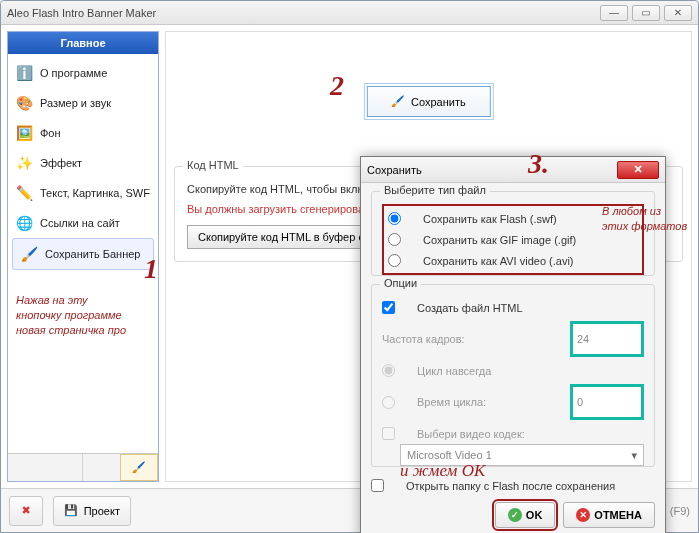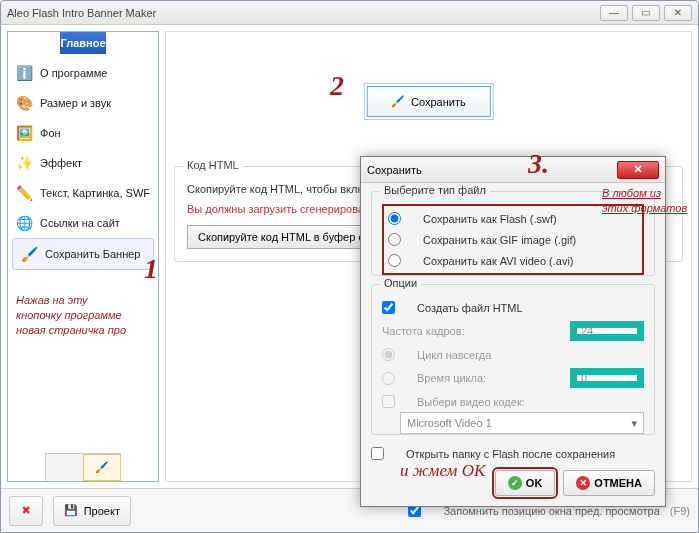--- a/index.html
+++ b/index.html
@@ -6,21 +6,21 @@
 body { background: #f0f0f0; width: 699px; height: 533px; overflow: hidden; position: relative; }
 
 .window { background: #fff; border: 1px solid #8a9aab; border-radius: 4px 4px 0 0; width: 699px; height: 533px; position: relative; }
 .titlebar { height: 24px; background: linear-gradient(#f5f5f5,#e6e6e6); border-bottom: 1px solid #c9c9c9; display: flex; align-items: center; padding: 0 6px; border-radius: 4px 4px 0 0; }
 .titlebar-text { color: #444; }
 .titlebar-controls { margin-left: auto; display: flex; gap: 4px; }
 .tb-btn { width: 28px; height: 16px; border: 1px solid #b5b5b5; border-radius: 2px; background: linear-gradient(#fbfbfb,#e8e8e8); display:flex; align-items:center; justify-content:center; font-size:10px; color:#555;}
 .client { position: absolute; top: 24px; left: 0; right: 0; bottom: 0; display: flex; flex-direction: column; }
 
 .upper { flex: 1; display: flex; padding: 6px; gap: 6px; }
-.sidebar { width: 152px; border: 1px solid #9cb0dc; display:flex; flex-direction:column;align-items:center; }
+.sidebar { width: 152px; border: 1px solid #9cb0dc; display:flex; flex-direction:column; }
 .sidebar-head { background: linear-gradient(#3e79d6,#1d57b8); color:#fff; font-weight:bold; text-align:center; padding:5px 0; }
 .sidebar-body { flex:1; background:#fff; padding:4px 0; overflow:hidden; position:relative; }
 .sb-item { display:flex; align-items:center; gap:6px; padding:6px 8px; cursor:pointer; color:#222; }
 .sb-item.selected { background:#eef3ff; border:1px solid #b9cdf3; border-radius:3px; margin:0 4px; }
 .sb-icon { width:18px; height:18px; flex-shrink:0; display:flex; align-items:center; justify-content:center; font-size:14px; }
 .sidebar-foot { height:28px; border-top:1px solid #c9c9c9; background:#f3f3f3; display:flex; justify-content:flex-end; }
 .foot-cell { width:38px; border-left:1px solid #d1d1d1; display:flex; align-items:center; justify-content:center; }
 .foot-cell.active { background:#fcf7e2; border:1px solid #e0c97a; }
 
 .main { flex:1; position:relative; background:#fff; border:1px solid #ddd; padding:8px; }
@@ -39,21 +39,21 @@
 .dlg { position:absolute; left:360px; top:156px; width:306px; background:#f4f4f4; border:1px solid #7a7a7a; box-shadow:0 0 12px rgba(0,0,0,.35); }
 .dlg-titlebar { height:26px; background:linear-gradient(#f8f8f8,#e6e6e6); border-bottom:1px solid #c9c9c9; display:flex; align-items:center; padding:0 6px; }
 .dlg-close { margin-left:auto; width:42px; height:18px; background:linear-gradient(#e77,#c22); border:1px solid #a11; border-radius:2px; color:#fff; display:flex; align-items:center; justify-content:center; font-weight:bold; }
 .dlg-body { padding:8px 10px 10px; }
 .dlg-group { border:1px solid #d4d4d4; border-radius:3px; padding:12px 10px 0; position:relative; margin-bottom:8px; }
 .dlg-group .g-title { position:absolute; top:-8px; left:8px; background:#f4f4f4; padding:0 4px; color:#333; }
 .radio-row, .chk-row { display:flex; align-items:center; gap:22px; padding:4px 0; color:#333; }
 .radio-row.disabled, .chk-row.disabled, .opt-row.disabled { color:#9a9a9a; }
 .hl-box { border:2px solid #9e1b1b; padding:2px 4px; }
 .opt-row { display:flex; align-items:center; justify-content:space-between; padding:3px 0; }
-.spin { width:74px; height:20px; border:7px solid #14b8a6; background:#fff; display:flex; }
+.spin { width:74px; height:36px; border:3px solid #14b8a6; background:#fff; display:flex; }
 .spin input { flex:1; border:none; padding:0 4px; font-size:11px; color:#888; background:transparent; }
 .combo { width:100%; height:22px; border:1px solid #bfbfbf; background:#fff; display:flex; align-items:center; padding:0 6px; color:#888;}
 .combo .chev { margin-left:auto; color:#666; }
 .dlg-footer { display:flex; justify-content:flex-end; gap:8px; padding-top:6px; }
 .btn { height:26px; border:1px solid #b0b0b0; border-radius:3px; background:linear-gradient(#fdfdfd,#e9e9e9); display:flex; align-items:center; gap:4px; padding:0 12px; font-weight:bold; }
 .btn.ok { outline:2px solid #9e1b1b; outline-offset:1px; }
 .circle { width:14px; height:14px; border-radius:50%; display:inline-flex; align-items:center; justify-content:center; color:#fff; font-size:9px; }
 .circle.green { background:#4caf50; }
 .circle.red { background:#d33; }
 
@@ -229,17 +229,17 @@
 </div>
 
 <div class="anno big" style="left:144px; top:253px;">1</div>
 <div class="anno big" style="left:330px; top:70px;">2</div>
 <div class="anno big" style="left:528px; top:148px;">3.</div>
 <div class="anno script" style="left:16px; top:293px;">
   <div>Нажав на эту</div>
     <div>кнопочку программе</div>
     <div>новая страничка про</div>
 </div>
-<div class="anno script" style="left:602px; top:186px;text-decoration:underline;">
+<div class="anno script" style="left:602px; top:204px;">
   <div>В любом из</div>
     <div>этих форматов</div>
 </div>
 <div class="anno script" style="left:400px; top:460px; font-size:17px;">и жмем OK</div>
 
 </body></html>

